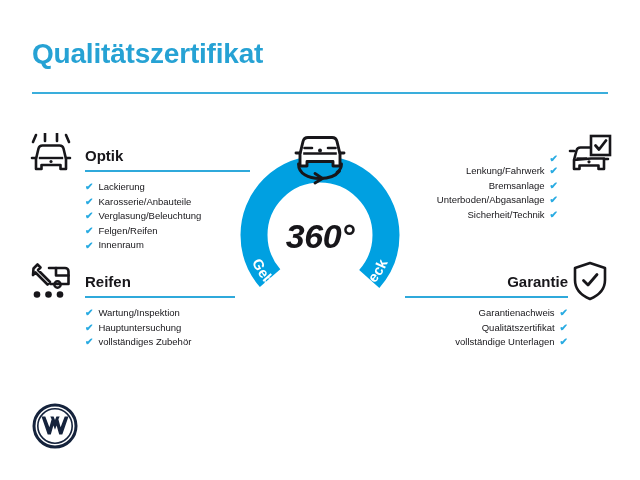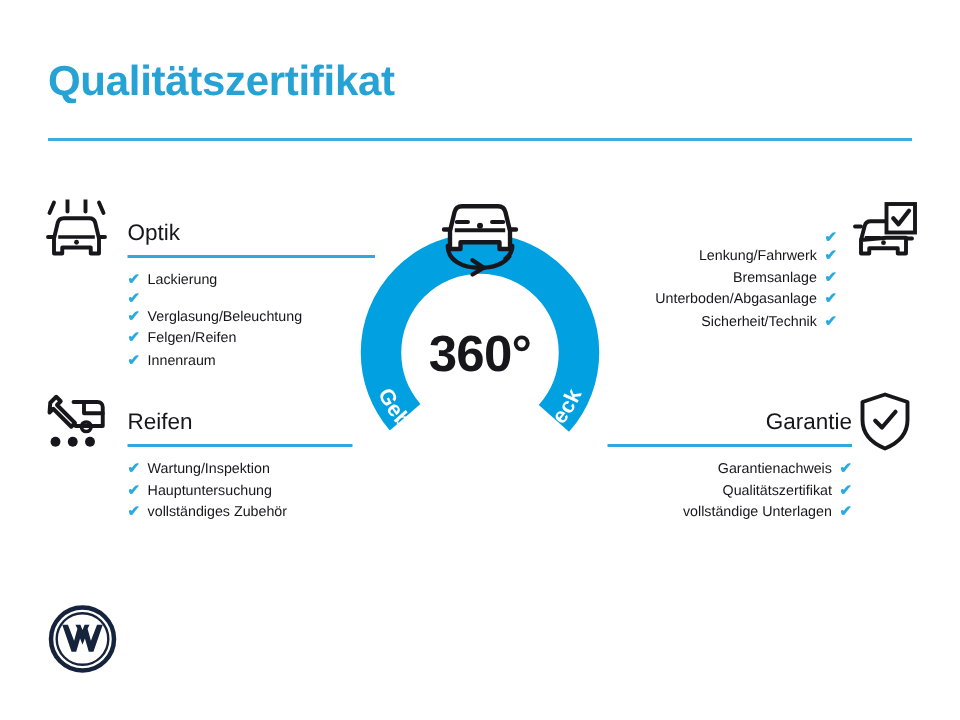--- a/index.html
+++ b/index.html
@@ -46,21 +46,21 @@
   
   .section {
     position: absolute;
   }
   .section-head {
     position: relative;
     height: 26px;
   }
   .section-title {
     font-size: 15px;
-    font-weight: normal;
+    font-weight: bold;
     color: #17161A;
     line-height: 20px;
     white-space: nowrap;
   }
   .section-rule {
     position: absolute;
     bottom: 0;
     height: 2px;
     background: #2FA9DB;
   }
@@ -123,20 +123,21 @@
   #badge-360 {
     position: absolute;
     left: 0;
     top: 62px;
     width: 188px;
     text-align: center;
     font-size: 34px;
     font-weight: bold;
     color: #17161A;
     letter-spacing: -0.5px;
+    font-style: italic;
   }
   #badge-car {
     position: absolute;
     left: 60px;
     top: -32px;
   }
 
   
   #footer-logo {
     position: absolute;
@@ -217,20 +218,21 @@
       <div class="section-title">Optik</div>
       <div class="section-rule"></div>
     </div>
     <ul class="section-list">
       <li>
           <span class="check">✔</span>
           <span>Lackierung</span>
         </li>
       <li>
           <span class="check">✔</span>
+          <span>Karosserie/Anbauteile</span>
         </li>
       <li>
           <span class="check">✔</span>
           <span>Verglasung/Beleuchtung</span>
         </li>
       <li>
           <span class="check">✔</span>
           <span>Felgen/Reifen</span>
         </li>
       <li>

